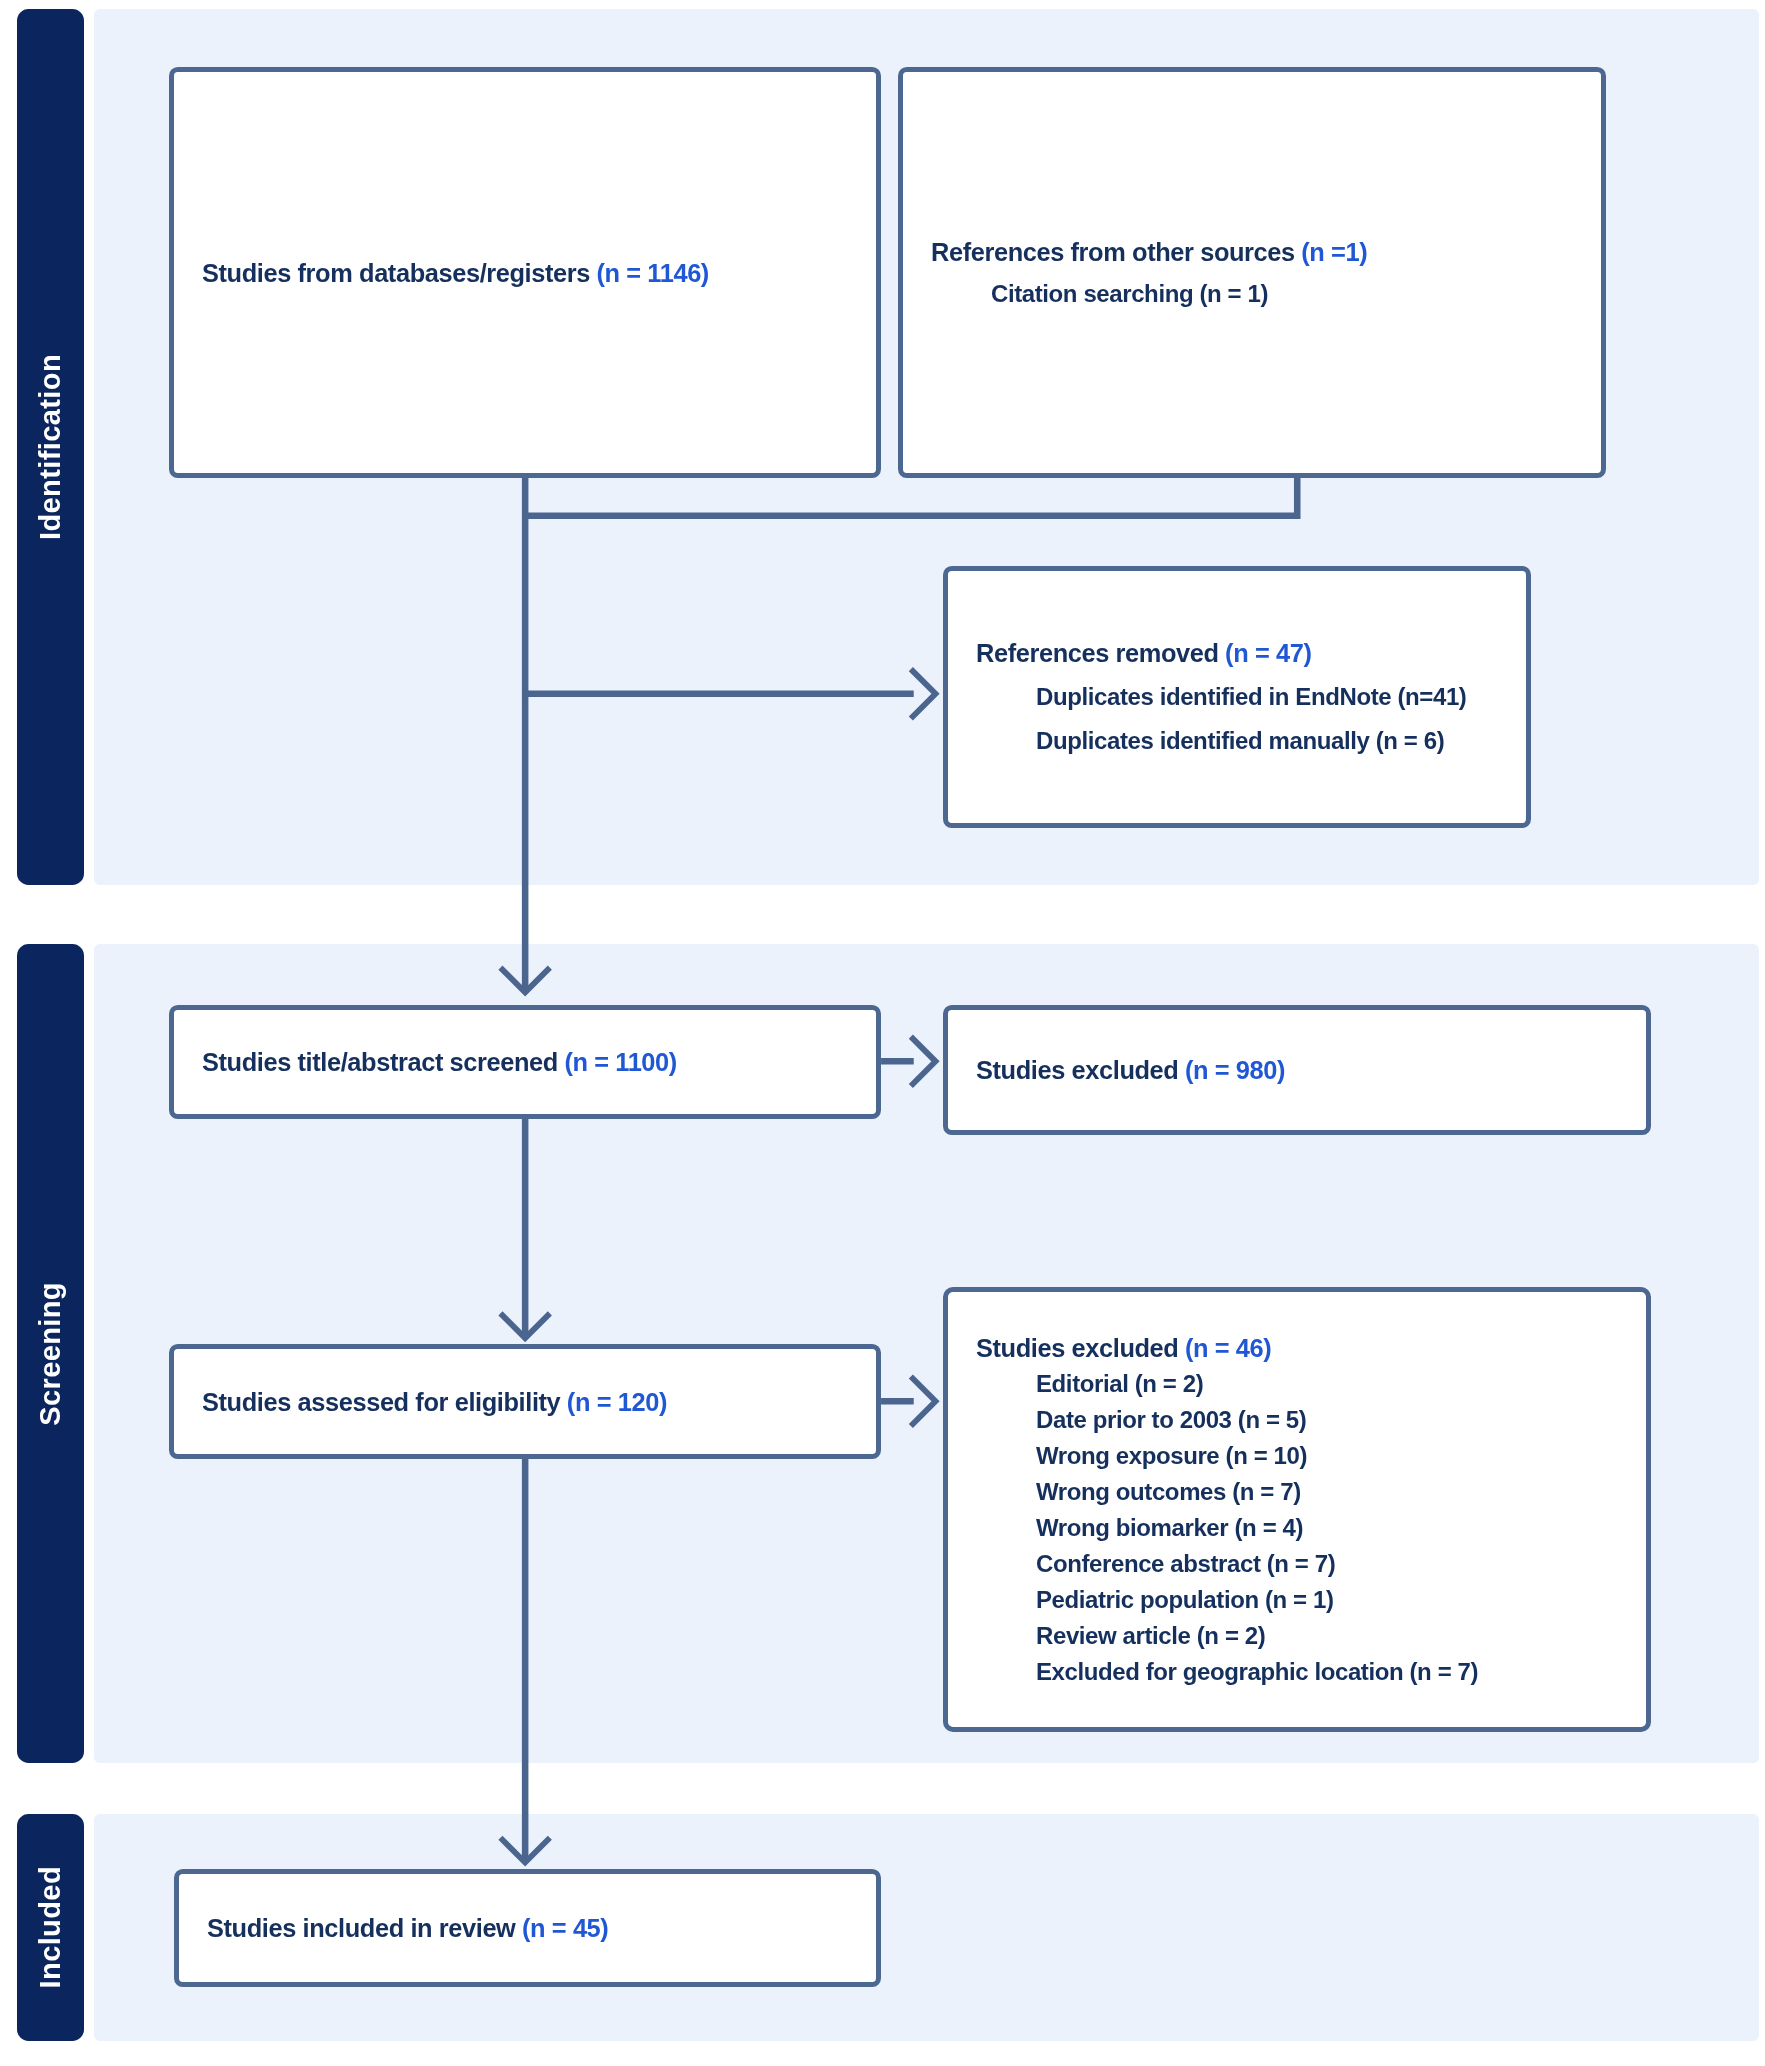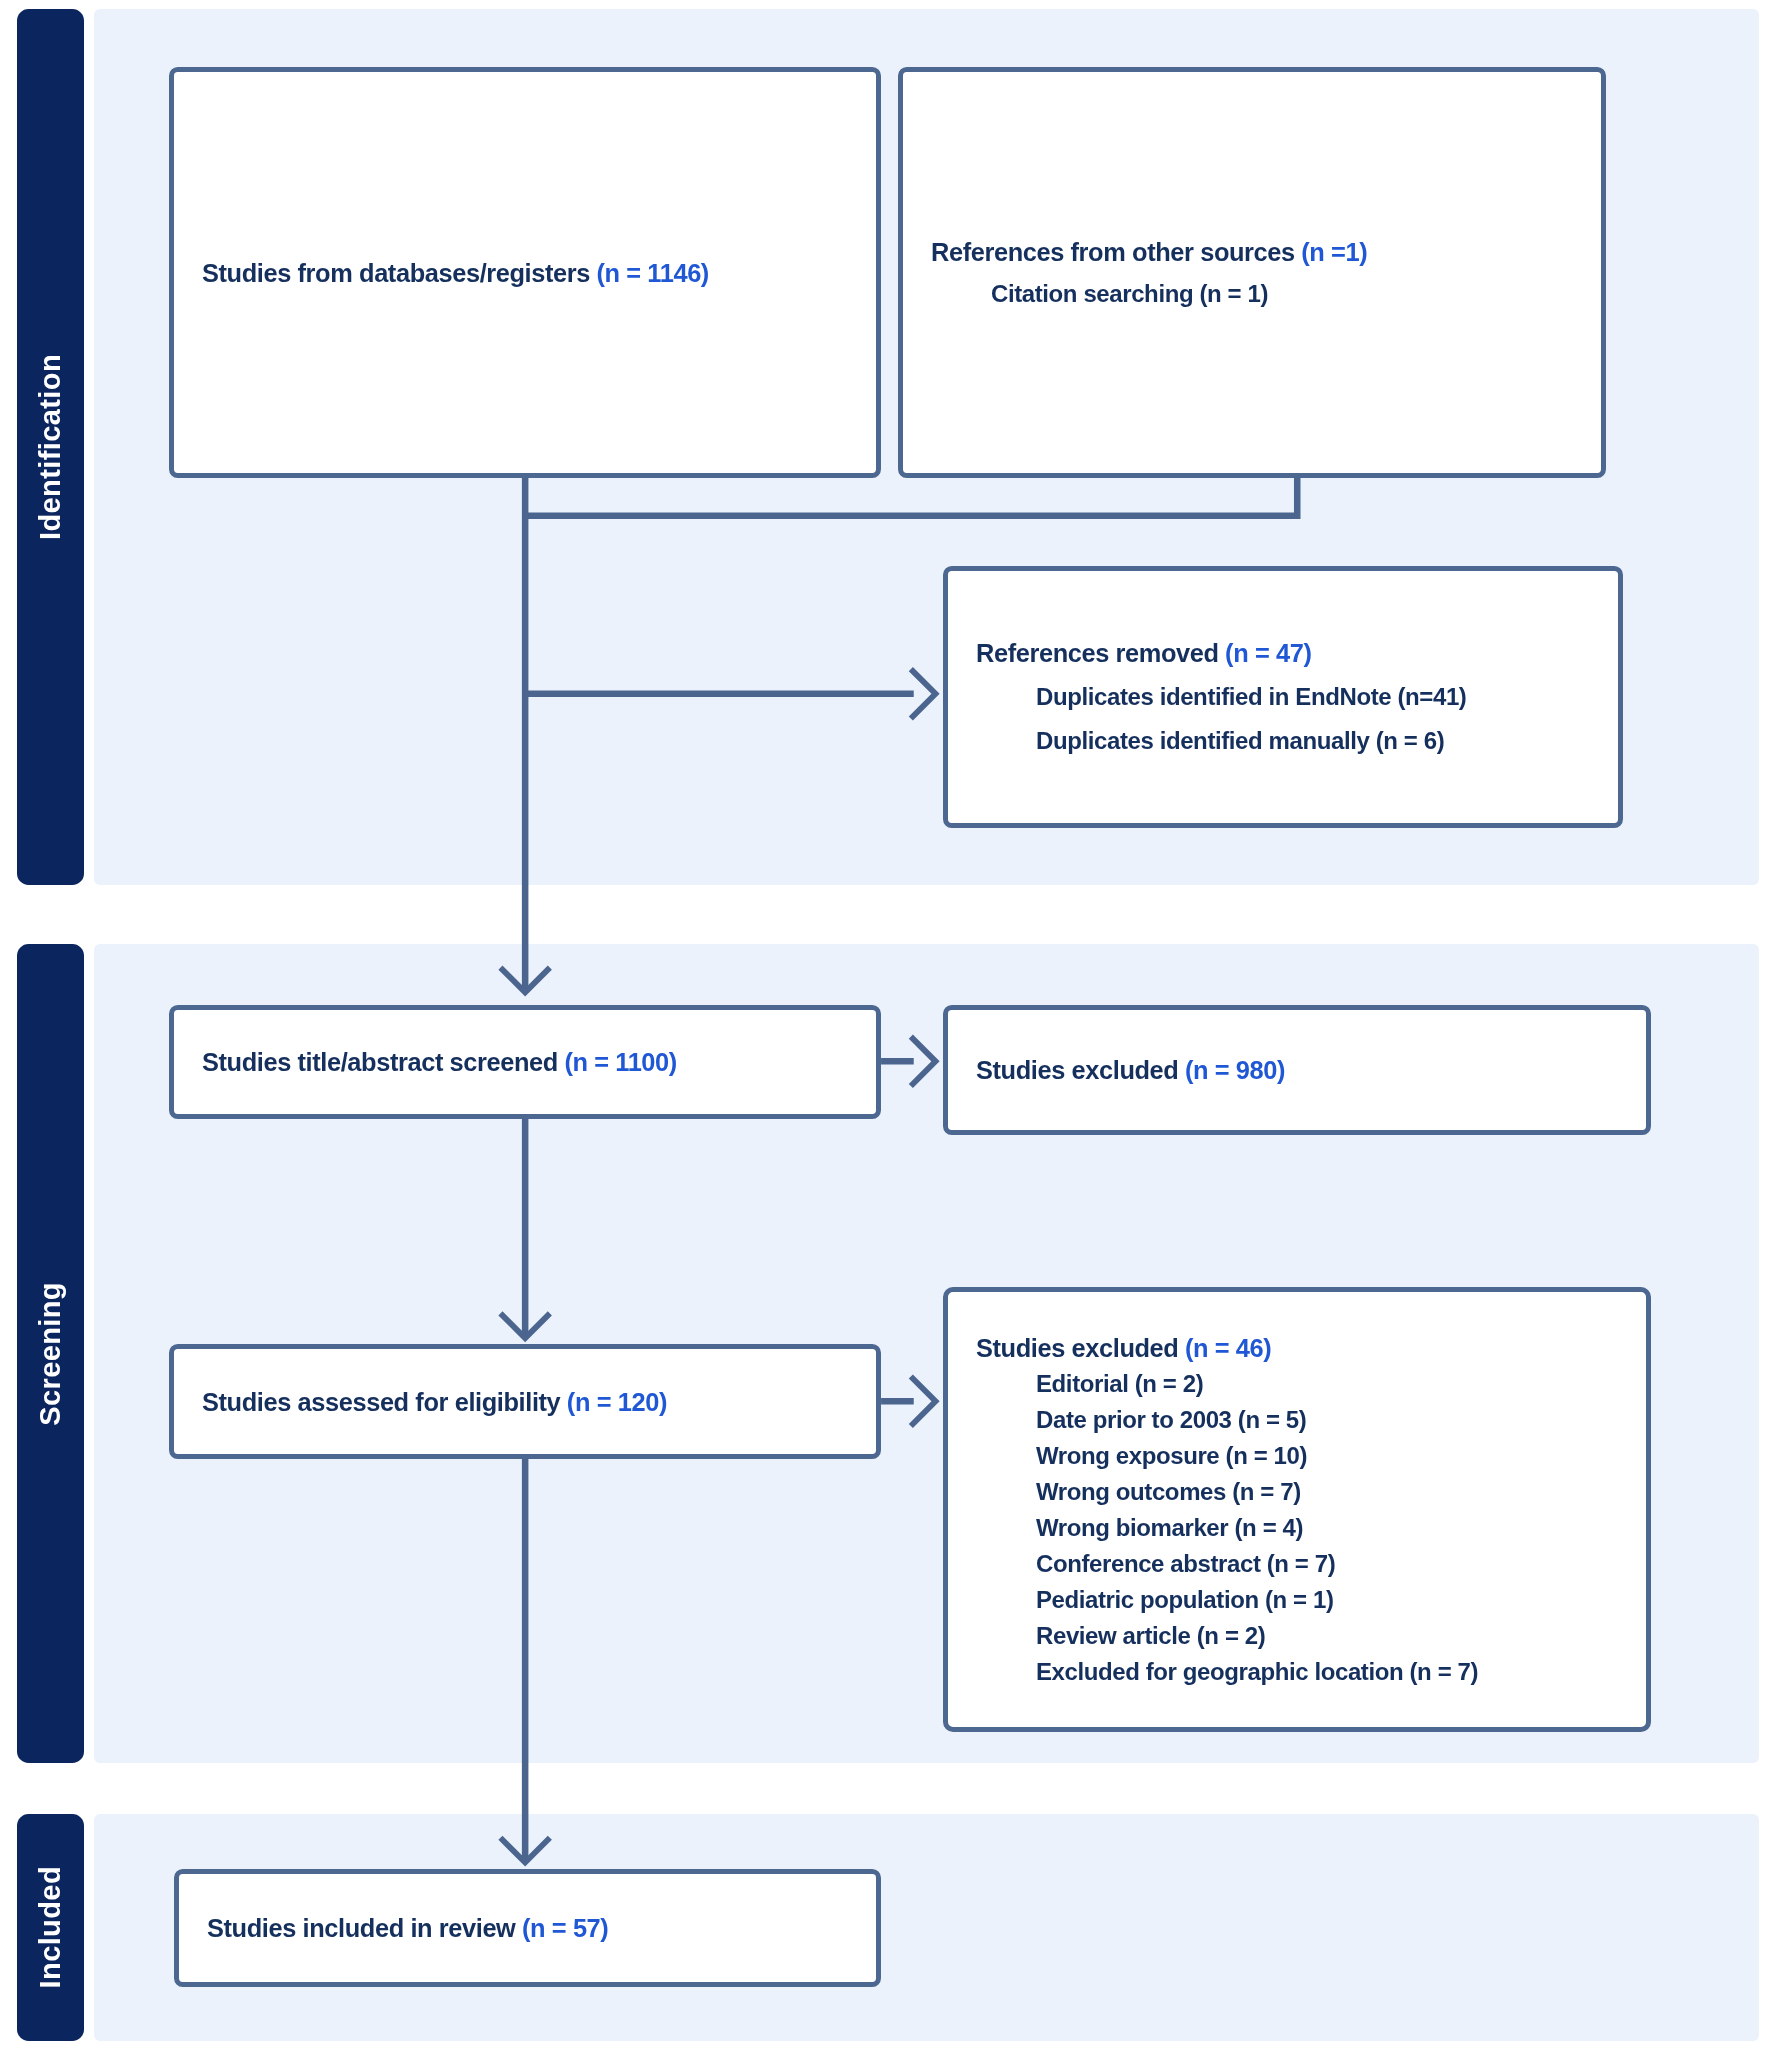--- a/index.html
+++ b/index.html
@@ -95,21 +95,21 @@
 
   <div class="box" style="left:169px;top:67px;width:712px;height:411px;">
     <div class="hline"><span>Studies from databases/registers</span><span class="num">(n = 1146)</span></div>
   </div>
 
   <div class="box lh-two" style="left:898px;top:67px;width:708px;height:411px;">
     <div class="hline"><span>References from other sources</span><span class="num">(n =1)</span></div>
     <div class="subline">Citation searching (n = 1)</div>
   </div>
 
-  <div class="box lh-tall" style="left:943px;top:566px;width:680px;height:262px;">
+  <div class="box lh-tall" style="left:943px;top:566px;width:588px;height:262px;">
     <div class="hline"><span>References removed</span><span class="num">(n = 47)</span></div>
     <div class="subline">Duplicates identified in EndNote (n=41)</div>
     <div class="subline">Duplicates identified manually (n = 6)</div>
   </div>
 
   <div class="box" style="left:169px;top:1005px;width:712px;height:114px;">
     <div class="hline"><span>Studies title/abstract screened</span><span class="num">(n = 1100)</span></div>
   </div>
 
   <div class="box" style="left:943px;top:1005px;width:708px;height:130px;">
@@ -127,17 +127,17 @@
     <div class="subline">Wrong exposure (n = 10)</div>
     <div class="subline">Wrong outcomes (n = 7)</div>
     <div class="subline">Wrong biomarker (n = 4)</div>
     <div class="subline">Conference abstract (n = 7)</div>
     <div class="subline">Pediatric population (n = 1)</div>
     <div class="subline">Review article (n = 2)</div>
     <div class="subline">Excluded for geographic location (n = 7)</div>
   </div>
 
   <div class="box" style="left:174px;top:1869px;width:707px;height:118px;">
-    <div class="hline"><span>Studies included in review</span><span class="num">(n = 57)</span></div>
+    <div class="hline"><span>Studies included in review</span><span class="num">(n = 45)</span></div>
   </div>
 
 </div>
 
 
 </body></html>

